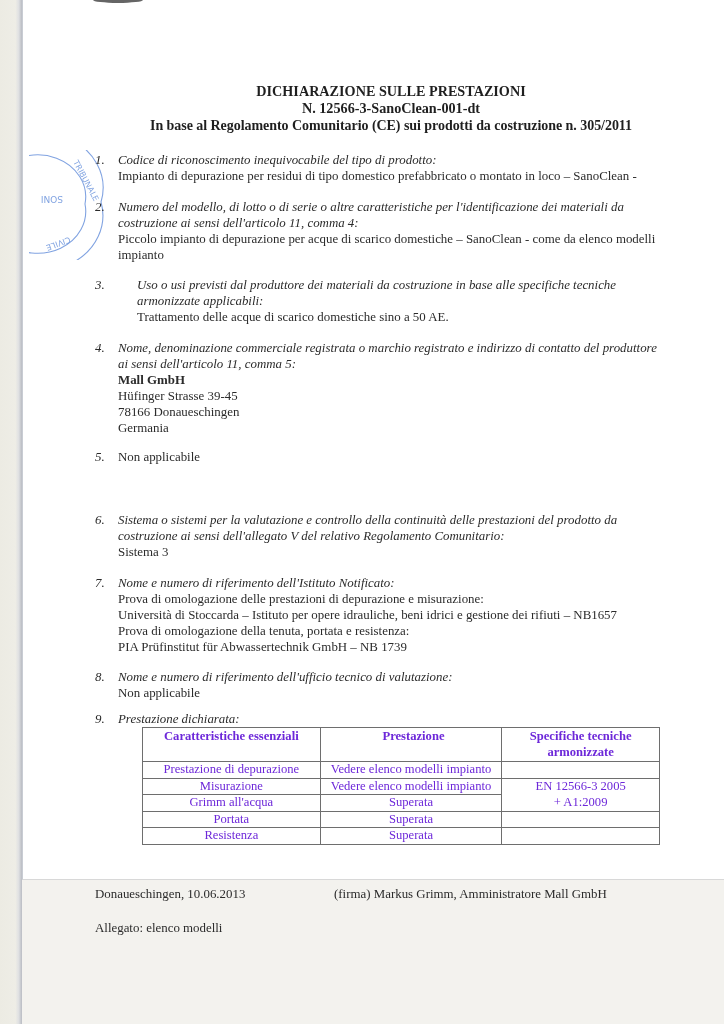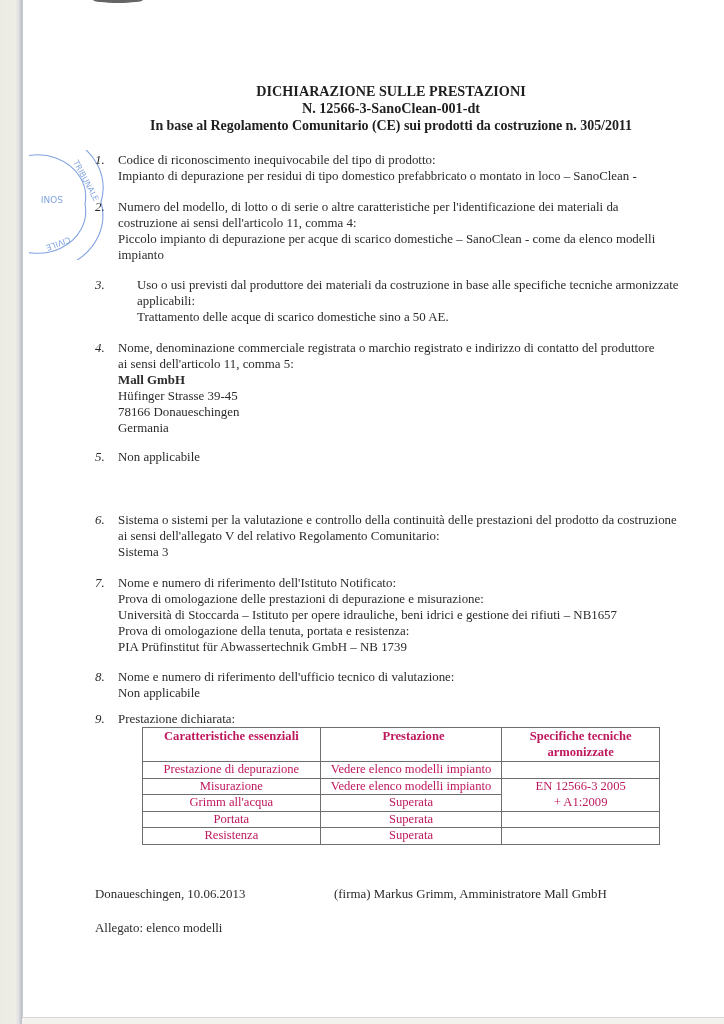--- a/index.html
+++ b/index.html
@@ -10,21 +10,21 @@
     body {
       position: relative;
       font-family: "Liberation Serif", "DejaVu Serif", serif;
       color: #2a2a2a;
     }
     .left-strip {
       position: absolute; left: 0; top: 0; width: 22px; height: 1024px;
       background: linear-gradient(to right, #ecebe3 0%, #eeede6 70%, #dfe0e2 85%, #b9bcc3 100%);
     }
     .page {
-      position: absolute; left: 22px; top: 0; width: 702px; height: 1018px;
+      position: absolute; left: 22px; top: 0; width: 702px; height: 880px;
       background: #ffffff;
       border-left: 1px solid #c8ccd3;
       border-bottom: 1px solid #d8d8d8;
     }
     .top-smudge {
       position: absolute; left: 70px; top: -3px; width: 50px; height: 6px;
       border-radius: 50%; background: #4a4a4a; opacity: 0.85;
     }
     .header {
       position: absolute; left: 78px; width: 580px; top: 83px;
@@ -36,26 +36,26 @@
       position: absolute; left: 6px; top: 150px; width: 82px; height: 110px;
     }
     .sec {
       position: absolute; left: 72px; width: 600px;
       font-size: 12.9px; line-height: 16px; color: #2b2b2b;
     }
     .sec .num {
       position: absolute; left: 0; top: 0; font-style: italic; width: 20px;
     }
     .sec .body { margin-left: 23px; }
-    .sec .q { }
+    .sec .q { font-style: italic; }
     .sec .bold { font-weight: bold; }
     table.perf {
       position: absolute; left: 119px; top: 727px; width: 518px;
       border-collapse: collapse; font-size: 12.6px; line-height: 15.5px;
-      color: #be185d;
+      color: #6d28d9;
       font-family: Liberation Serif, serif;
     }
     table.perf td, table.perf th {
       border: 1px solid #6e6e6e; text-align: center; padding: 0 3px;
       font-weight: normal;
     }
     table.perf th { font-weight: bold; vertical-align: top; height: 34px; padding-top: 1px; }
     table.perf td { height: 16px; }
     table.perf .c1 { width: 178px; }
     table.perf .c2 { width: 182px; padding-left: 8px; }

